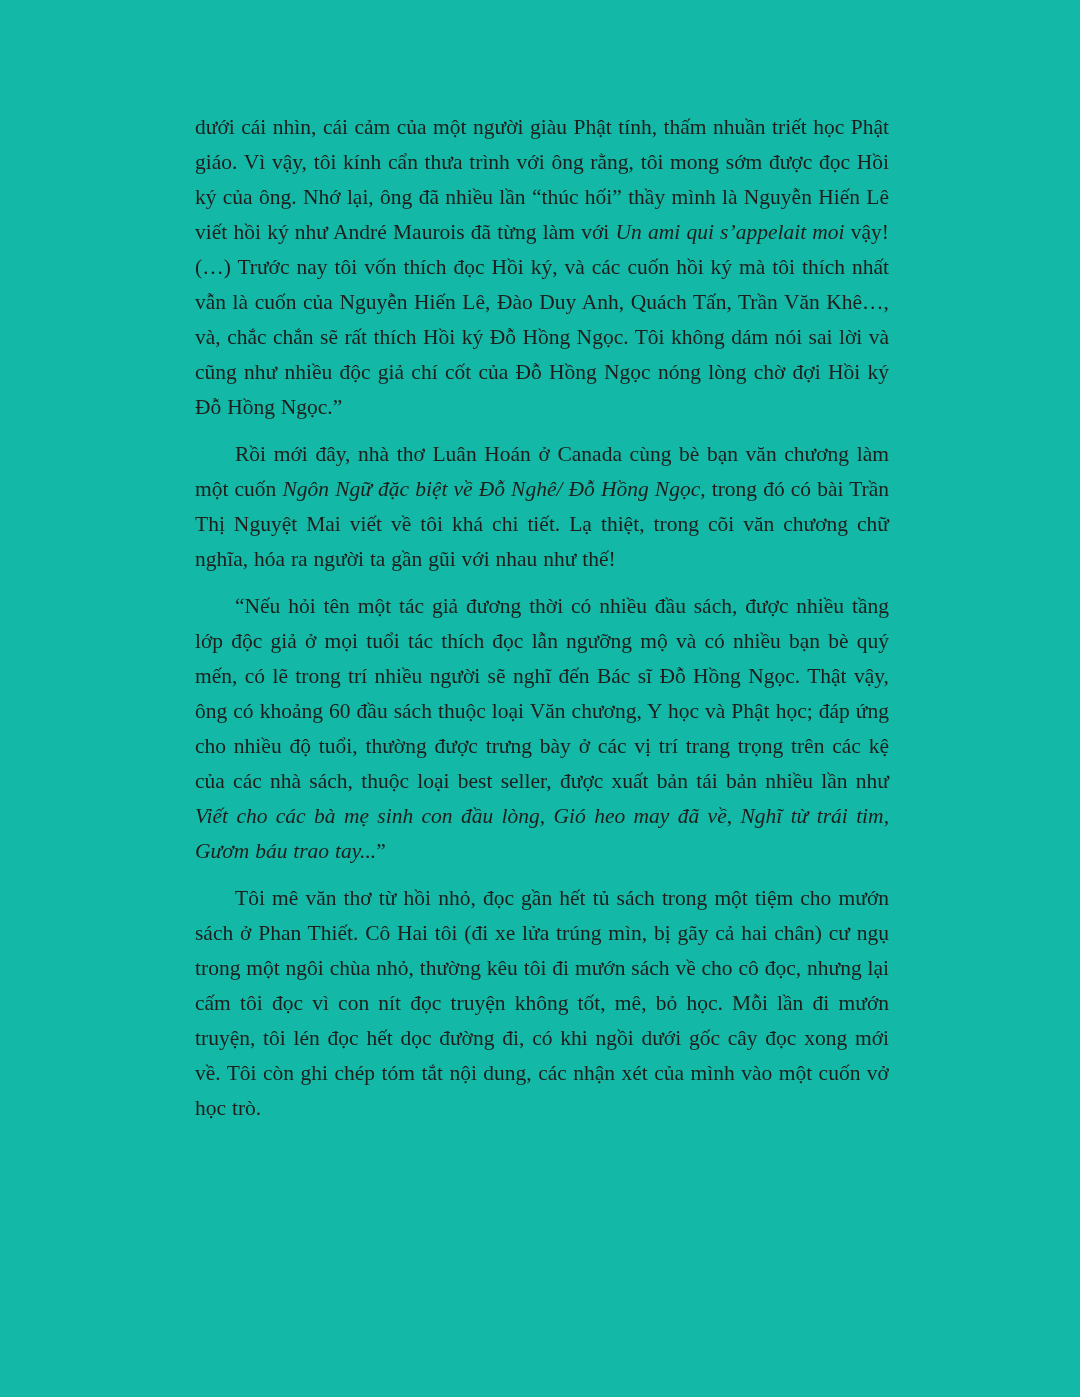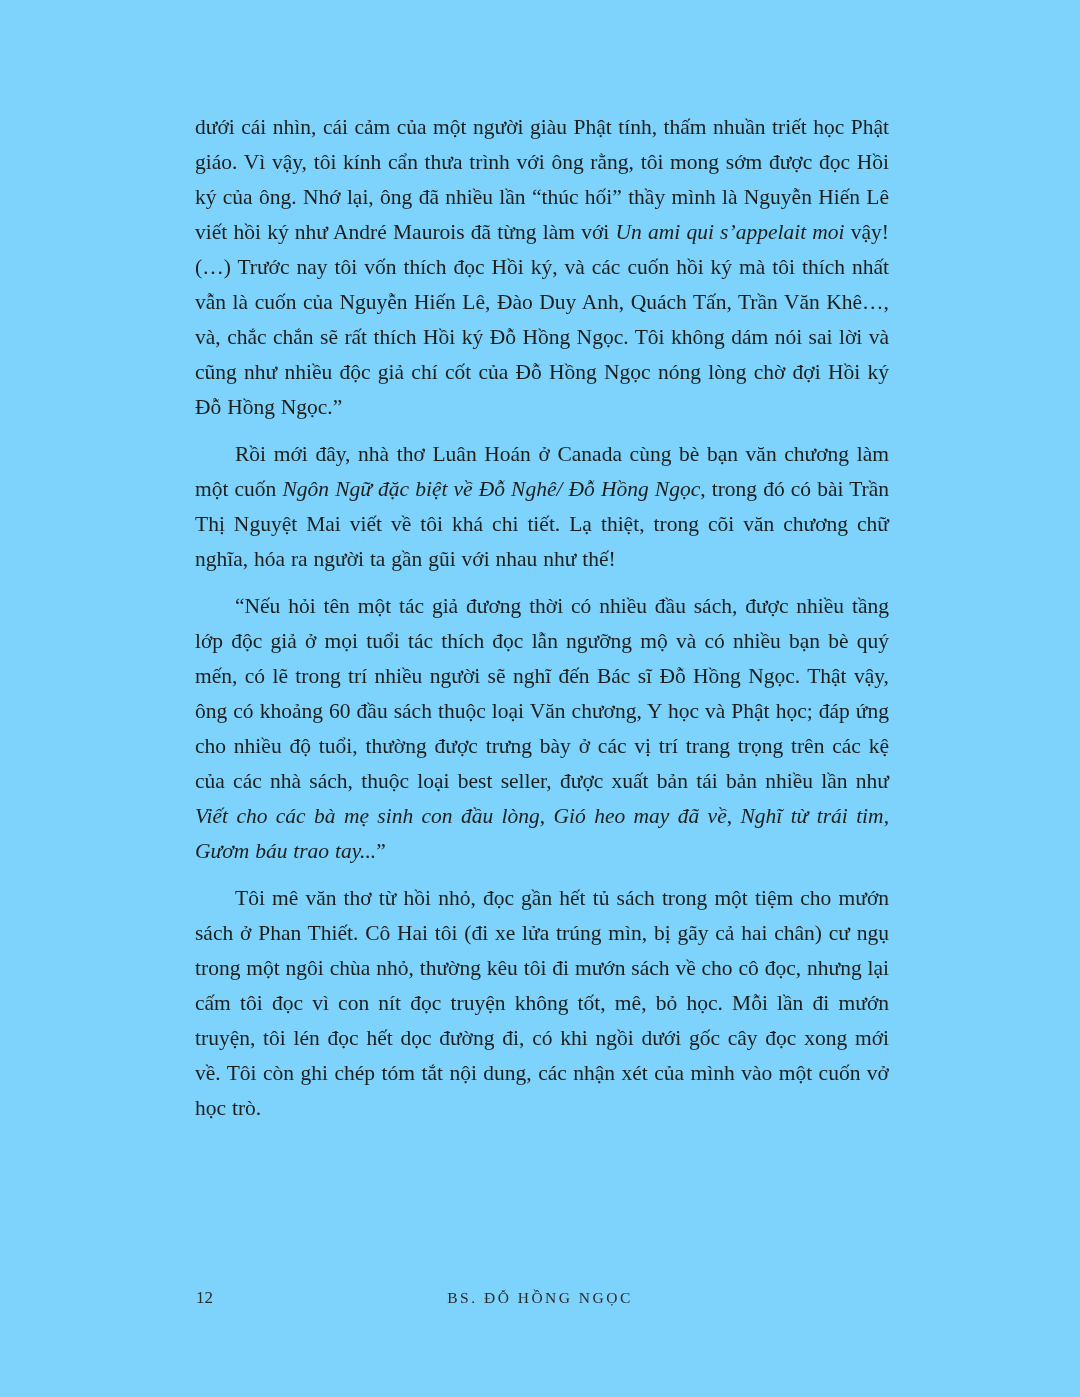--- a/index.html
+++ b/index.html
@@ -8,21 +8,21 @@
     width: 1080px;
     height: 1397px;
     background: #ffffff;
     font-family: "Liberation Serif", "DejaVu Serif", serif;
   }
 
   .book-page {
     position: relative;
     width: 1080px;
     height: 1397px;
-    background: #7dd3fc;
+    background: #14b8a6;
     color: #1e1e1c;
     overflow: hidden;
   }
 
   .text-block {
     position: absolute;
     left: 195px;
     top: 110px;
     width: 694px;
   }
@@ -74,18 +74,14 @@
 
 <div class="book-page">
 
   <div class="text-block">
       <p class="para"><span>dưới cái nhìn, cái cảm của một người giàu Phật tính, thấm nhuần triết học  Phật giáo. Vì vậy, tôi kính cẩn thưa trình với ông rằng, tôi mong sớm được đọc Hồi ký của ông. Nhớ lại, ông đã nhiều lần “thúc hối” thầy mình là Nguyễn Hiến Lê viết hồi ký như André Maurois đã từng làm với </span><em>Un ami qui s’appelait moi</em><span> vậy! (…) Trước nay tôi vốn thích đọc Hồi ký, và các cuốn hồi ký mà tôi thích nhất vẫn là cuốn của Nguyễn Hiến Lê, Đào Duy Anh, Quách Tấn, Trần Văn Khê…, và, chắc chắn sẽ rất thích Hồi ký Đỗ Hồng Ngọc. Tôi không dám nói sai lời và cũng như nhiều độc giả chí cốt của Đỗ Hồng Ngọc nóng lòng chờ đợi Hồi ký Đỗ Hồng Ngọc.”</span></p>
       <p class="para indent"><span>Rồi mới đây, nhà thơ Luân Hoán ở Canada cùng bè bạn văn chương làm một cuốn </span><em>Ngôn Ngữ đặc biệt về Đỗ Nghê/ Đỗ Hồng Ngọc</em><span>, trong đó có bài Trần Thị Nguyệt Mai viết về tôi khá chi tiết. Lạ thiệt, trong cõi văn chương chữ nghĩa, hóa ra người ta gần gũi với nhau như thế!</span></p>
       <p class="para indent"><span>“Nếu hỏi tên một tác giả đương thời có nhiều đầu sách, được nhiều tầng lớp độc giả ở mọi tuổi tác thích đọc lẫn ngưỡng mộ và có nhiều bạn bè quý mến, có lẽ trong trí nhiều người sẽ nghĩ đến Bác sĩ Đỗ Hồng Ngọc. Thật vậy, ông có khoảng 60 đầu sách thuộc loại Văn chương, Y học và Phật học; đáp ứng cho nhiều độ tuổi, thường được trưng bày ở các vị trí trang trọng trên các kệ của các nhà sách, thuộc loại best seller, được xuất bản tái bản nhiều lần như </span><em>Viết cho các bà mẹ sinh con đầu lòng</em><span>, </span><em>Gió heo may đã về</em><span>, </span><em>Nghĩ từ trái tim</em><span>, </span><em>Gươm báu trao tay...</em><span>”</span></p>
       <p class="para indent"><span>Tôi mê văn thơ từ hồi nhỏ, đọc gần hết tủ sách trong một tiệm cho mướn sách ở Phan Thiết. Cô Hai tôi (đi xe lửa trúng mìn, bị gãy cả hai chân) cư ngụ trong một ngôi chùa nhỏ, thường kêu tôi đi mướn sách về cho cô đọc, nhưng lại cấm tôi đọc vì con nít đọc truyện không tốt, mê, bỏ học. Mỗi lần đi mướn truyện, tôi lén đọc hết dọc đường đi, có khi ngồi dưới gốc cây đọc xong mới về. Tôi còn ghi chép tóm tắt nội dung, các nhận xét của mình vào một cuốn vở học trò.</span></p>
     </div>
 
-  <div class="page-footer">
-    <span class="page-number">12</span>
-    <span class="running-title">BS. ĐỖ HỒNG NGỌC</span>
-  </div>
 
 </div>
 
 </body></html>

